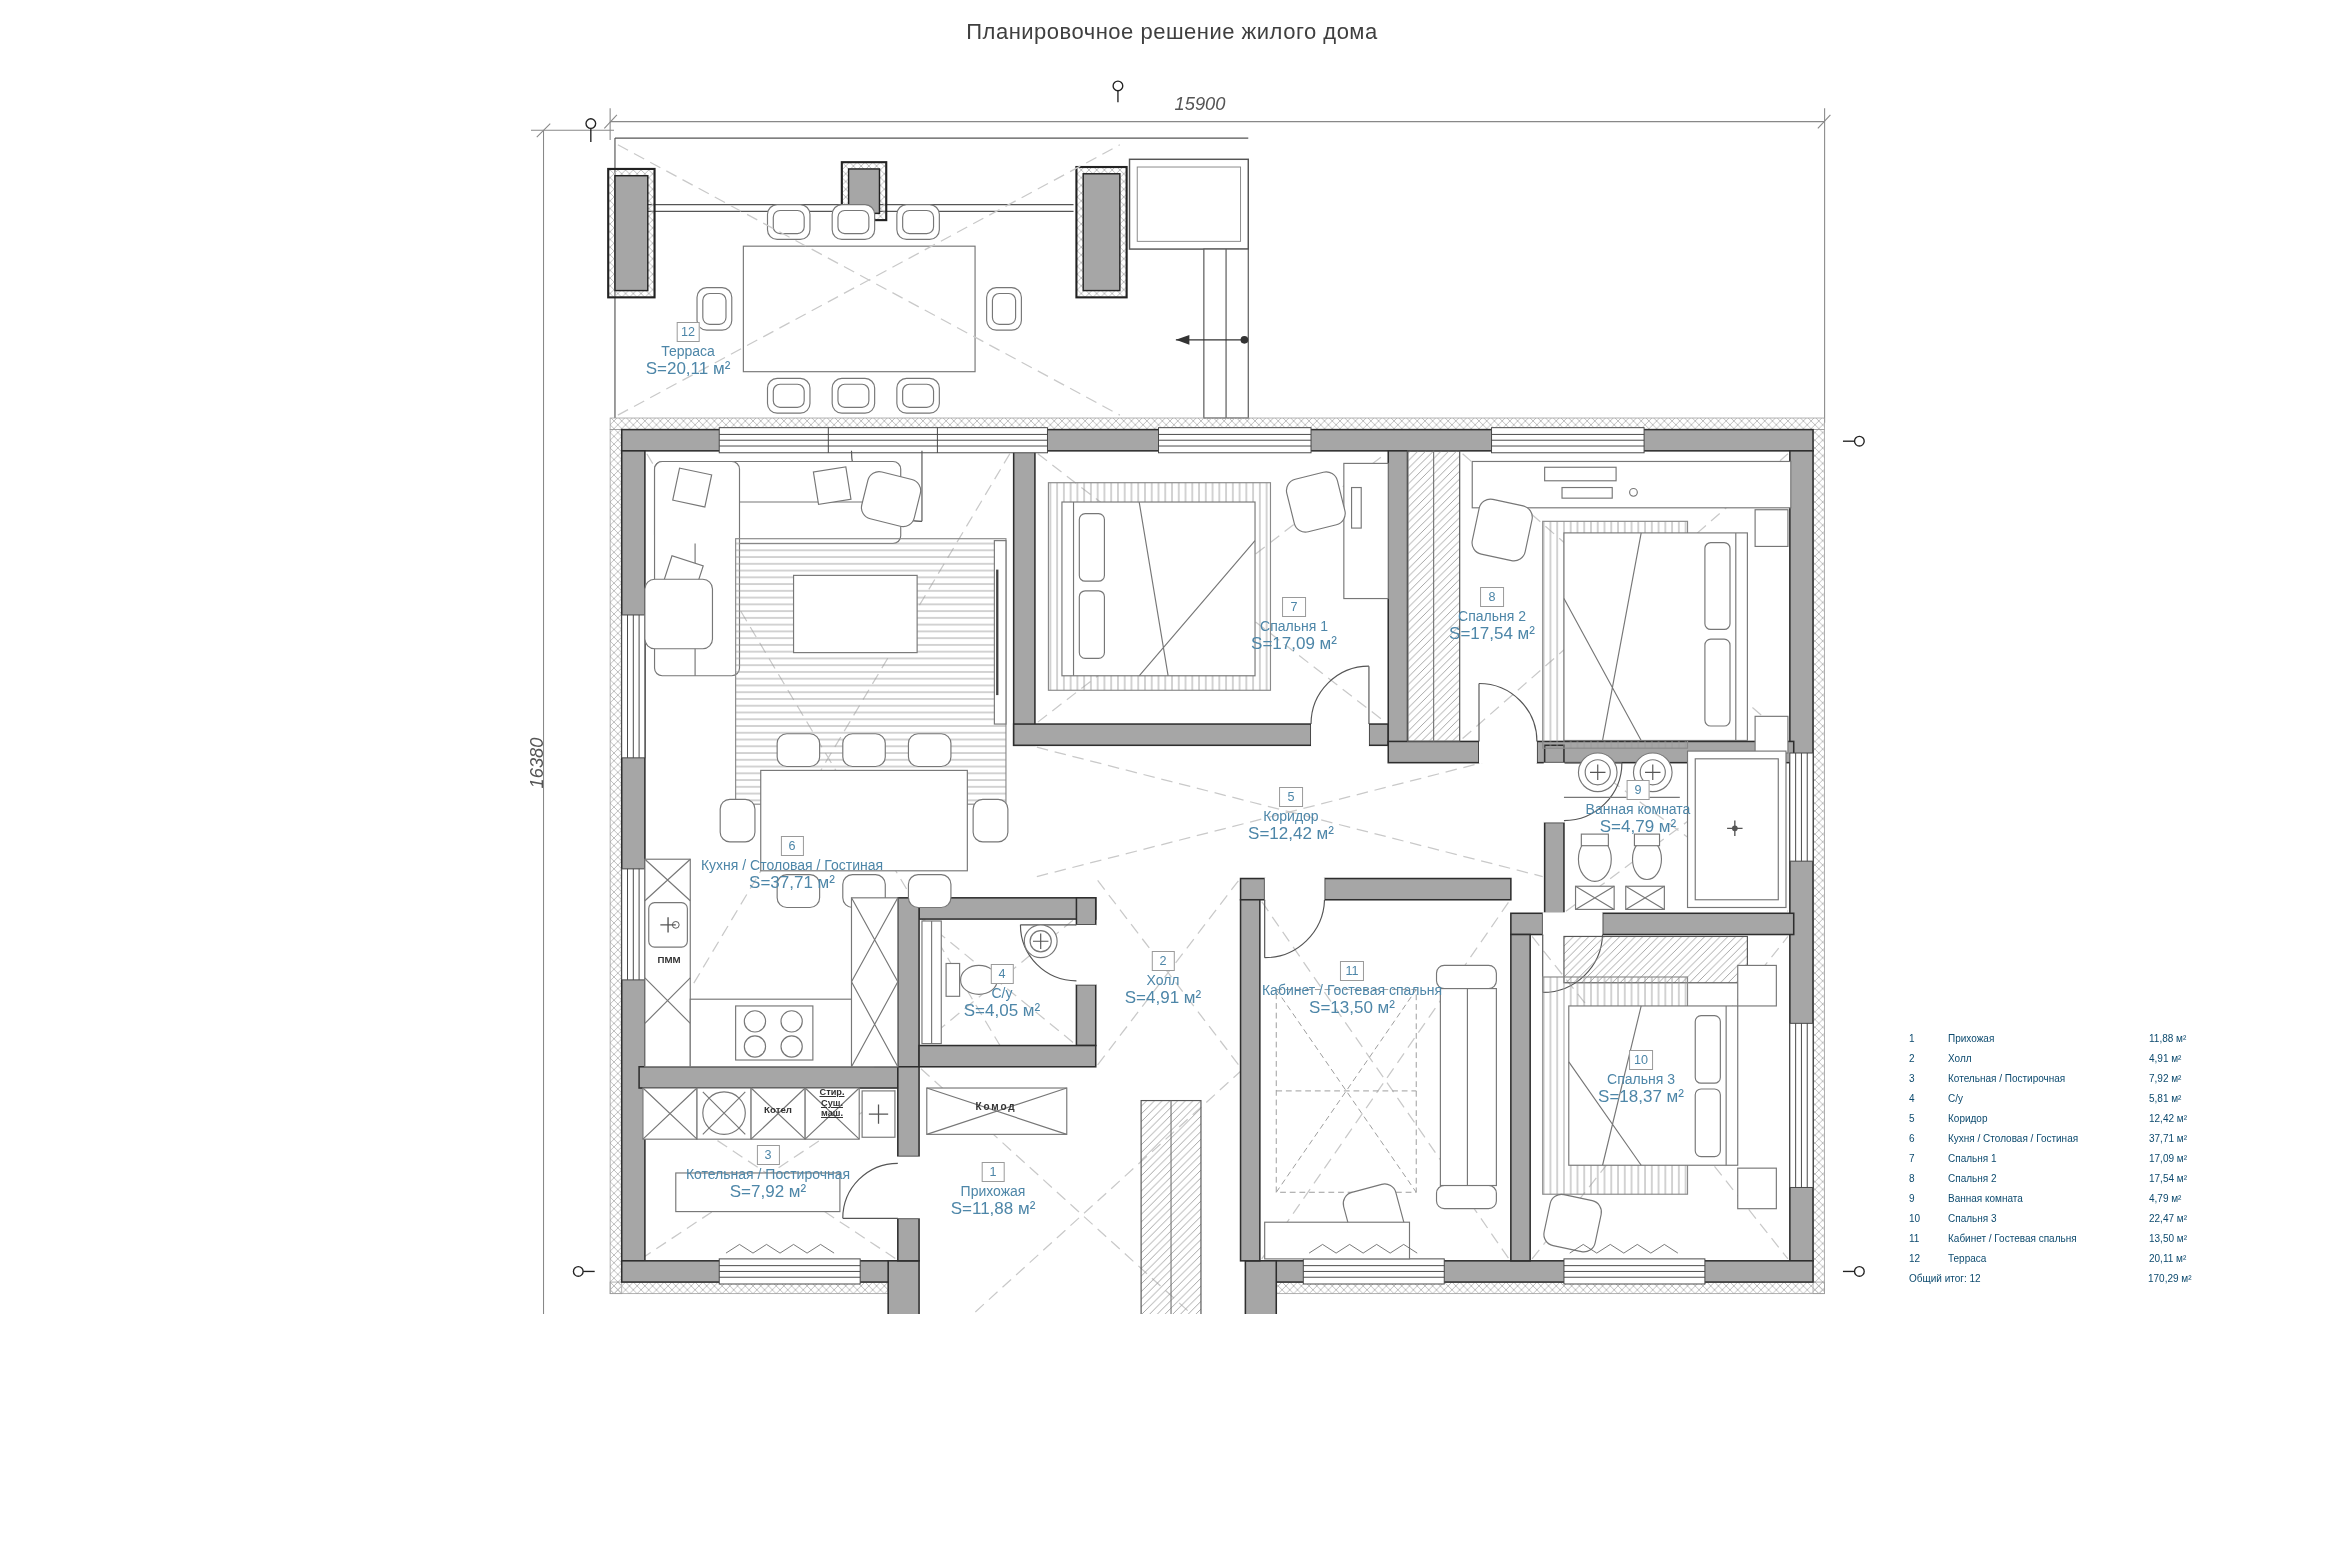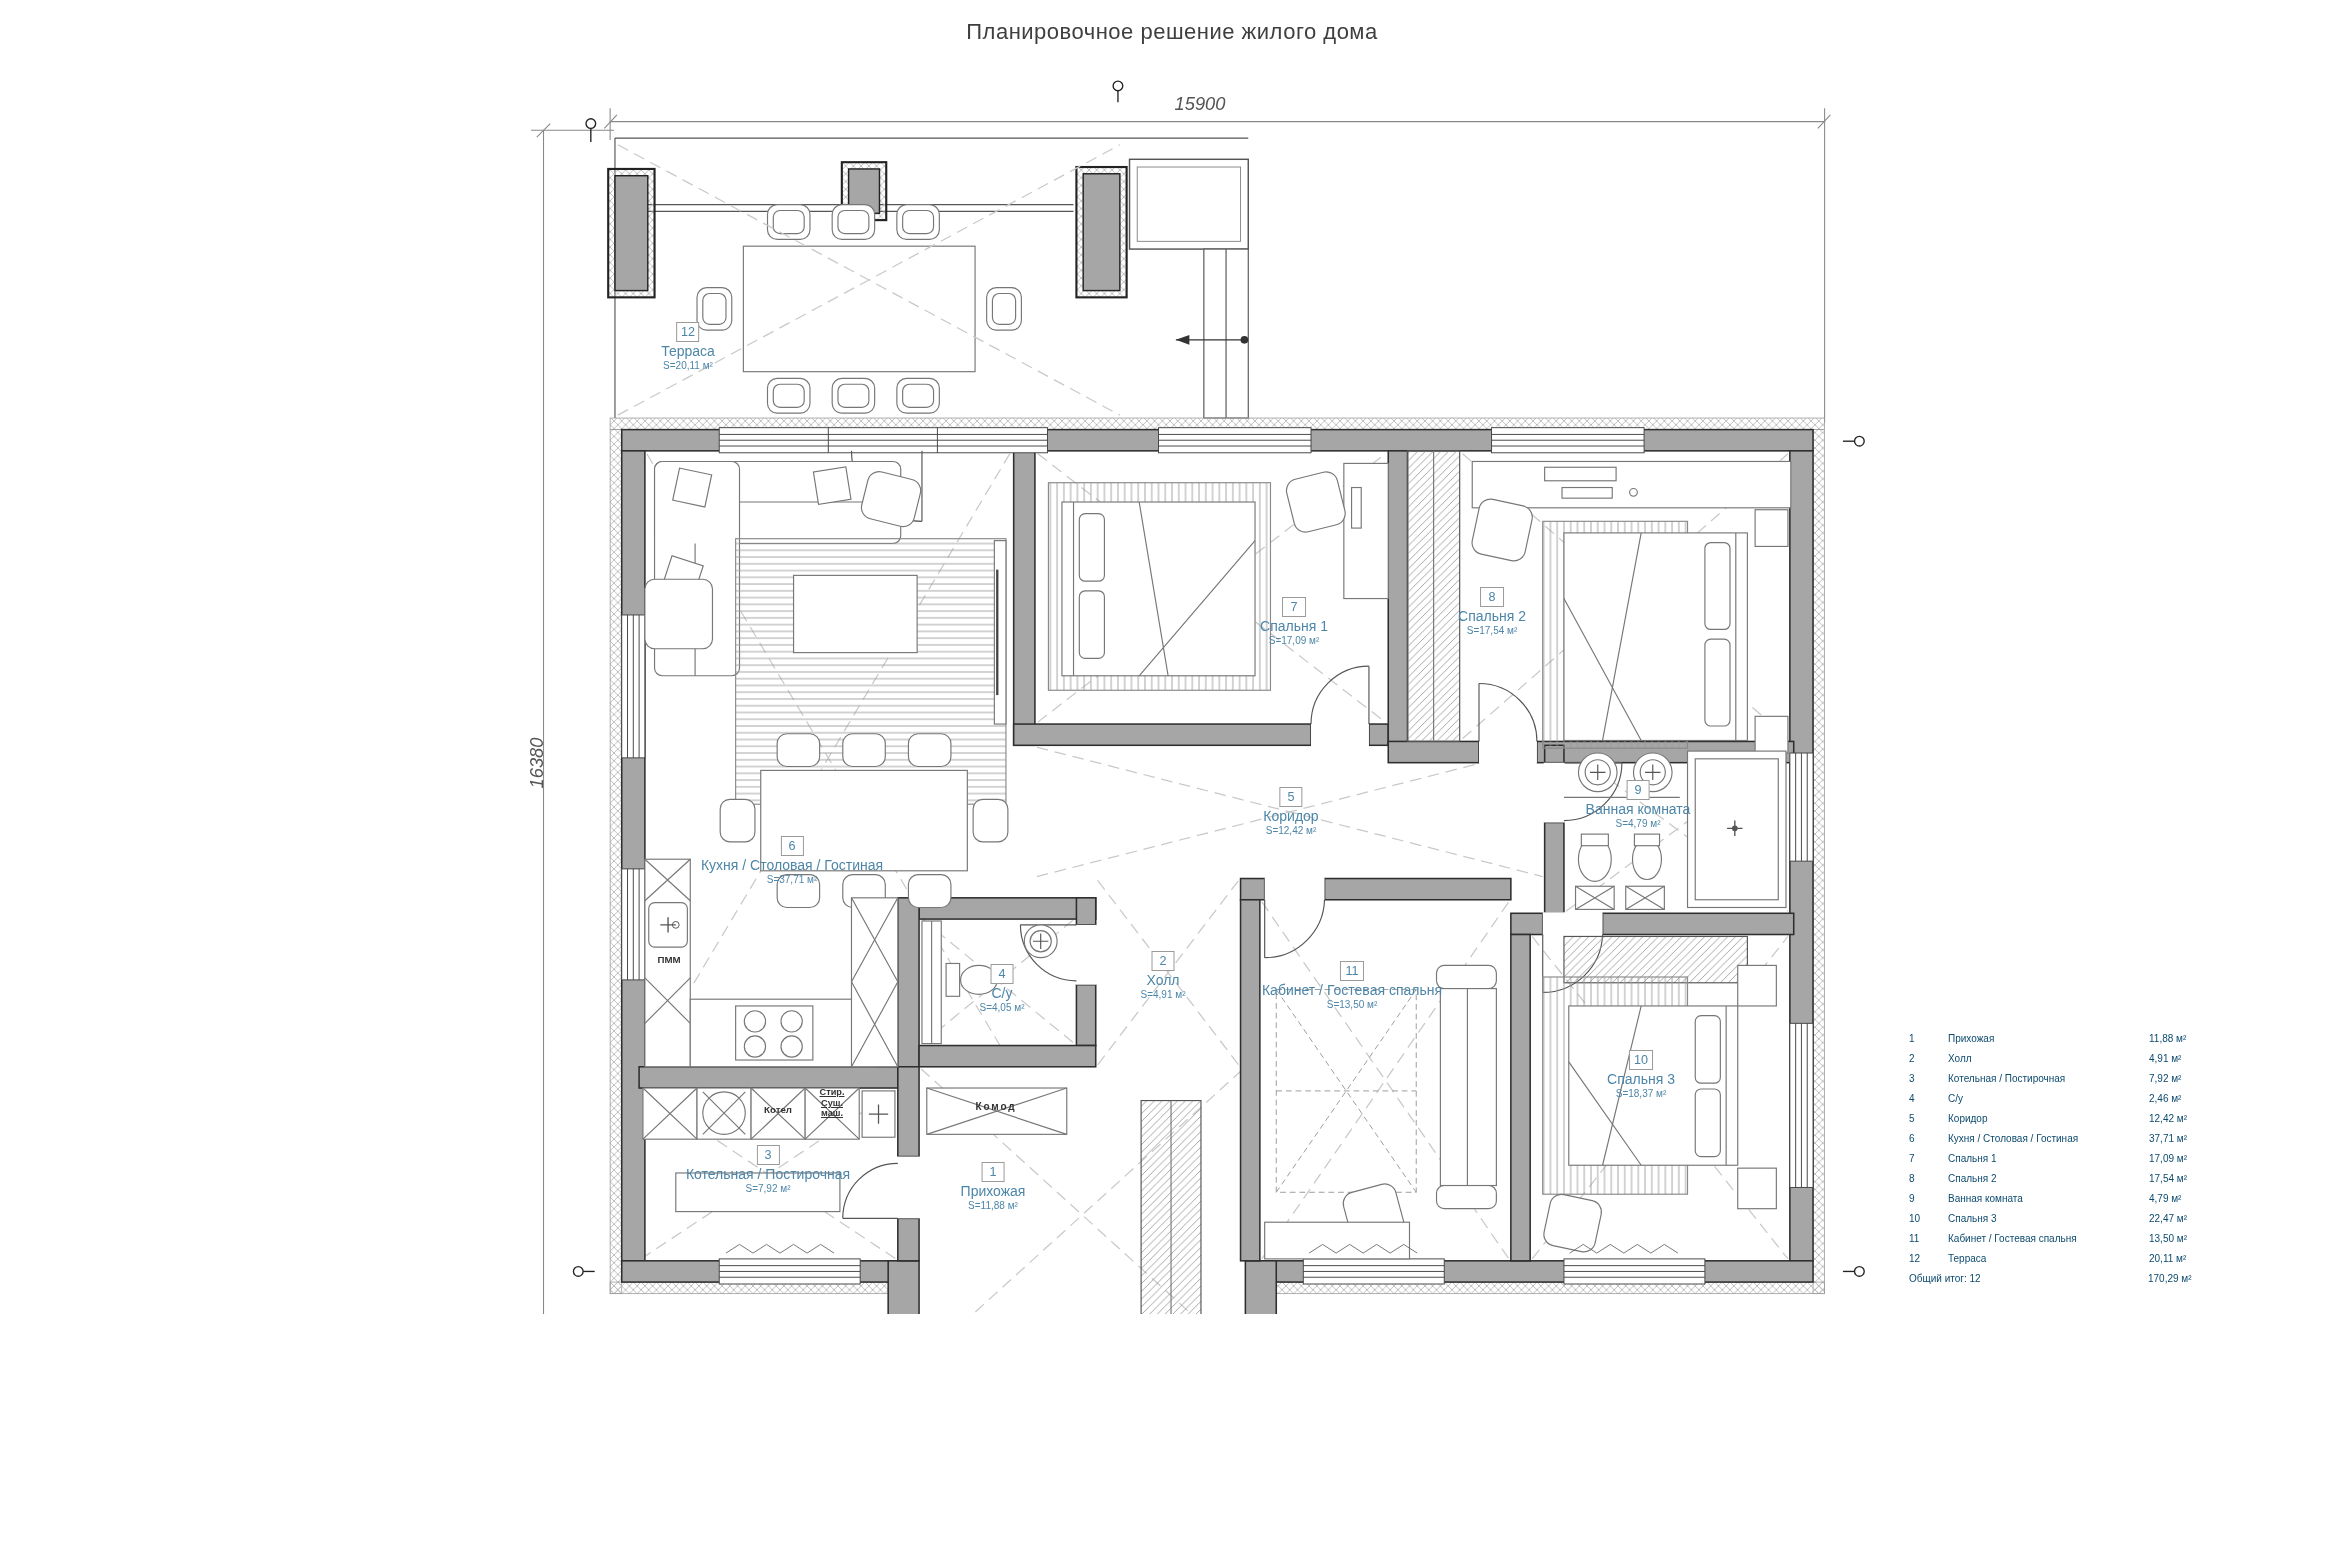--- a/index.html
+++ b/index.html
@@ -20,21 +20,21 @@
   .flag{stroke:#222;stroke-width:1.4;fill:#fff;}
 
   .title{position:absolute;left:0;right:0;top:19.3px;text-align:center;font-size:22px;color:#3f3f3f;letter-spacing:0.5px;}
   .dimtext{position:absolute;font-style:italic;font-size:18.3px;color:#555;}
   .dimtext.top{left:1200px;top:93px;transform:translateX(-50%);text-align:center;}
   .dimtext.left{left:537px;top:763px;transform:translate(-50%,-50%) rotate(-90deg);}
 
   .rlabel{position:absolute;transform:translateX(-50%);text-align:center;color:#4d86a8;line-height:1.1;white-space:nowrap;}
   .numbox{display:inline-block;min-width:15.4px;height:18.3px;line-height:18.3px;padding:0 2.9px;border:1.2px solid #9a9a9a;background:#fff;color:#4d86a8;font-size:12.6px;margin-bottom:1.9px;}
   .rname{font-size:14px;}
-  .rarea{font-size:10px;}
+  .rarea{font-size:17px;}
 
   .ann{position:absolute;transform:translateX(-50%);color:#333;font-weight:600;text-align:center;}
   .ann.komod{left:996px;top:1101px;font-size:10px;letter-spacing:1.9px;}
   .ann.kotel{left:778px;top:1104px;font-size:9.7px;}
   .ann.stir{left:832px;top:1087px;font-size:9.2px;line-height:10.6px;white-space:pre-line;text-decoration:underline;}
   .ann.pmm{left:669px;top:954px;font-size:9.7px;}
 
   .legend{position:absolute;left:1909px;top:1029px;width:319px;color:#0c4a6e;font-size:10px;}
   .lrow{height:20px;line-height:20px;white-space:nowrap;}
   .lnum{display:inline-block;width:39px;}
@@ -523,21 +523,21 @@
 <div class="ann kotel">Котел</div>
 <div class="ann stir">Стир.
 Суш.
 маш.</div>
 <div class="ann pmm">ПММ</div>
 
 <div class="legend">
   <div class="lrow"><span class="lnum">1</span><span class="lname">Прихожая</span><span class="larea">11,88 м²</span></div>
   <div class="lrow"><span class="lnum">2</span><span class="lname">Холл</span><span class="larea">4,91 м²</span></div>
   <div class="lrow"><span class="lnum">3</span><span class="lname">Котельная / Постирочная</span><span class="larea">7,92 м²</span></div>
-  <div class="lrow"><span class="lnum">4</span><span class="lname">С/у</span><span class="larea">2,46 м²</span></div>
+  <div class="lrow"><span class="lnum">4</span><span class="lname">С/у</span><span class="larea">5,81 м²</span></div>
   <div class="lrow"><span class="lnum">5</span><span class="lname">Коридор</span><span class="larea">12,42 м²</span></div>
   <div class="lrow"><span class="lnum">6</span><span class="lname">Кухня / Столовая / Гостиная</span><span class="larea">37,71 м²</span></div>
   <div class="lrow"><span class="lnum">7</span><span class="lname">Спальня 1</span><span class="larea">17,09 м²</span></div>
   <div class="lrow"><span class="lnum">8</span><span class="lname">Спальня 2</span><span class="larea">17,54 м²</span></div>
   <div class="lrow"><span class="lnum">9</span><span class="lname">Ванная комната</span><span class="larea">4,79 м²</span></div>
   <div class="lrow"><span class="lnum">10</span><span class="lname">Спальня 3</span><span class="larea">22,47 м²</span></div>
   <div class="lrow"><span class="lnum">11</span><span class="lname">Кабинет / Гостевая спальня</span><span class="larea">13,50 м²</span></div>
   <div class="lrow"><span class="lnum">12</span><span class="lname">Терраса</span><span class="larea">20,11 м²</span></div>
   <div class="lrow"><span class="ltotal">Общий итог: 12</span><span class="larea">170,29 м²</span></div>
 </div>

